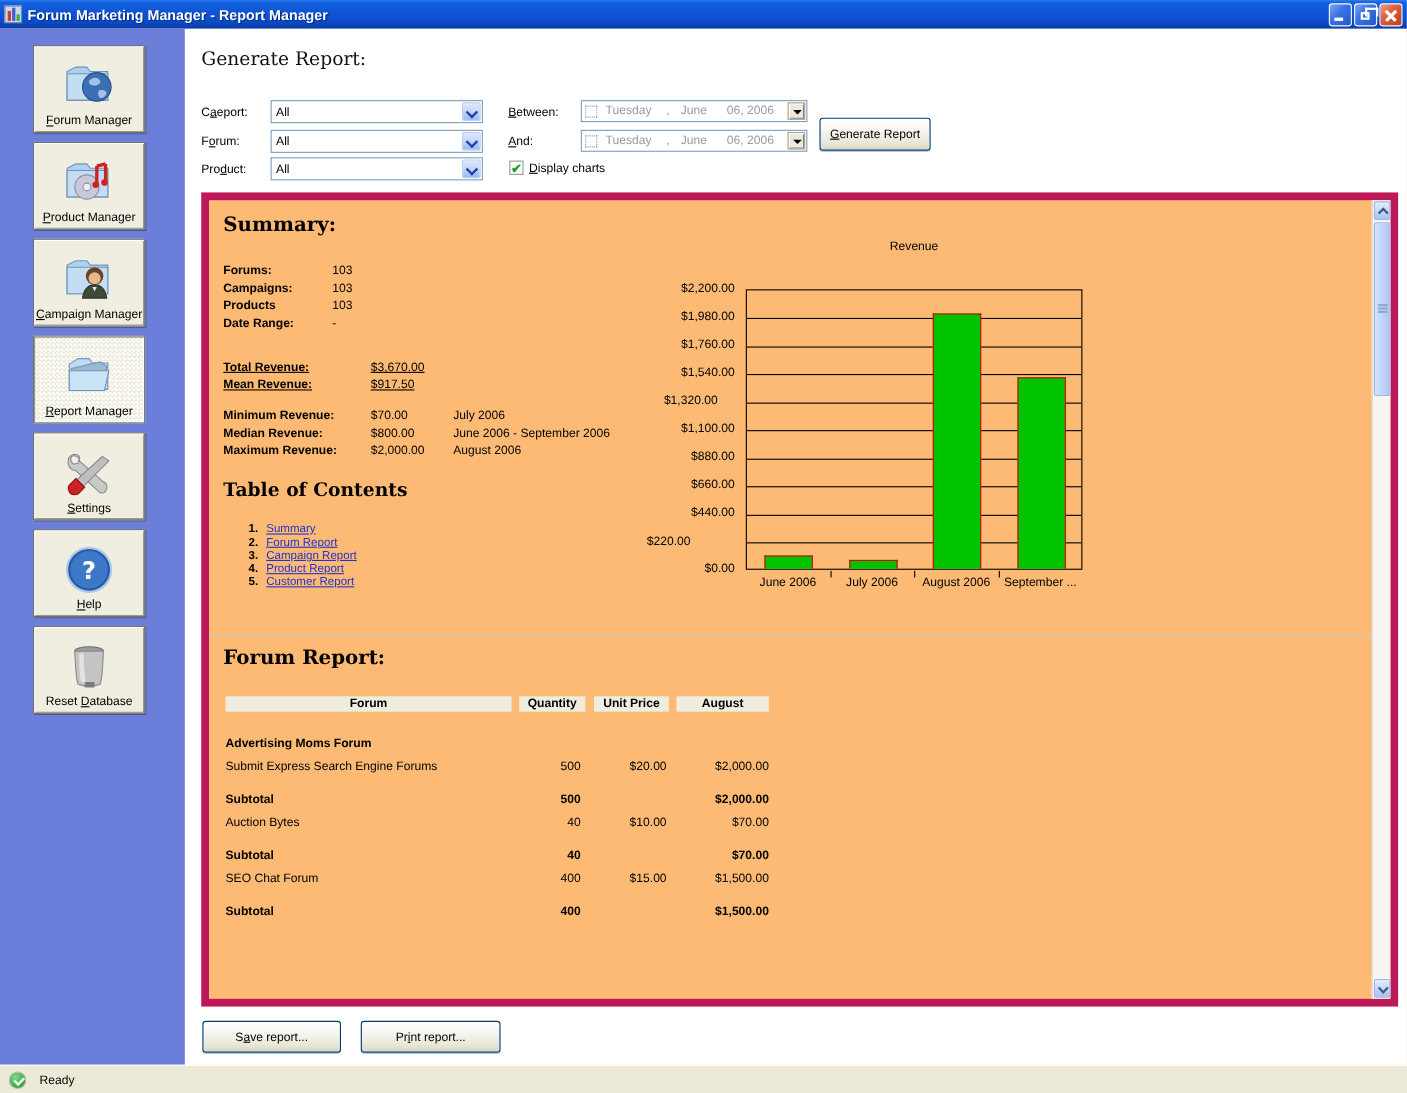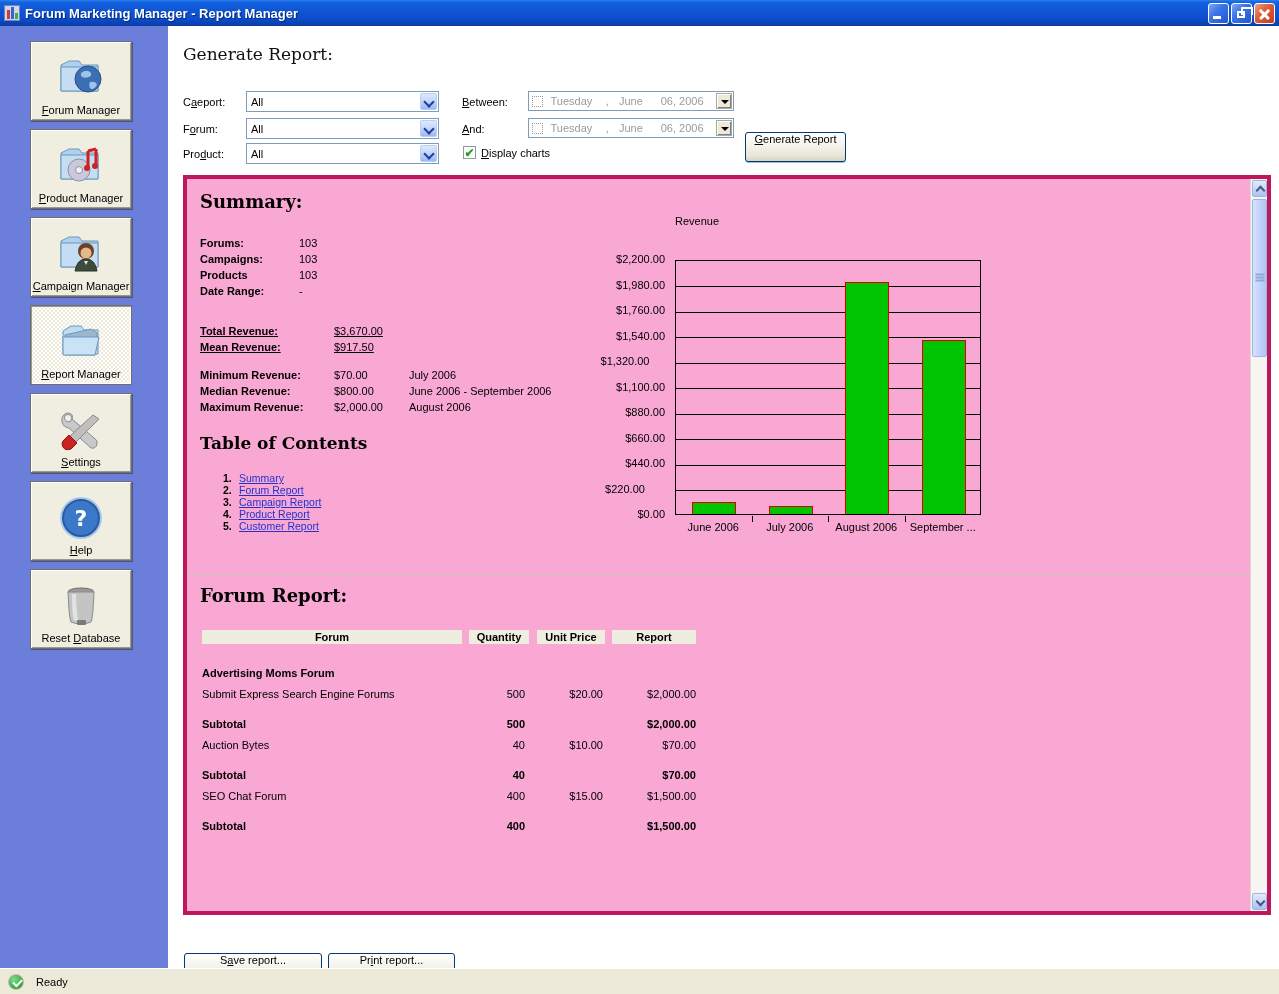--- a/index.html
+++ b/index.html
@@ -49,45 +49,45 @@
     border-right:2px solid #1F3F9E; border-bottom:2px solid #1F3F9E; transform:rotate(45deg); }
   .datecombo { position:absolute; width:206px; height:20px; border:1px solid #7F9DB9; background:#fff; display:flex; align-items:center; }
   .datecombo .cb { width:11px; height:11px; margin-left:3px; border:1px dotted #9a9a9a; background:#fff; }
   .datecombo .seg { color:#9a9a9a; }
   .datecombo .s1 { margin-left:8px; width:58px; } .datecombo .s2 { width:14px; }
   .datecombo .s3 { width:44px; } .datecombo .s4 { width:58px; }
   .datecombo .drop2 { width:17px; height:16px; margin-right:1px; margin-left:auto; background:#ECE9D8;
     border:1px solid #aca899; box-shadow:inset 1px 1px 0 #fff, inset -1px -1px 0 #808080; position:relative; }
   .datecombo .drop2::after { content:""; position:absolute; left:4px; top:6px; border-left:4px solid transparent; border-right:4px solid transparent; border-top:4px solid #000; }
   .xpbtn { position:absolute; border:1px solid #003C74; border-radius:3px; background:linear-gradient(180deg,#FFFFFF 0%,#F4F3EC 45%,#E8E6D8 80%,#D8D4BE 100%);
-    font-size:11px; color:#000; display:flex; align-items:flex-start; justify-content:center; cursor:default; box-shadow:0 1px 0 #9db9d9;margin-top:25px; }
+    font-size:11px; color:#000; display:flex; align-items:center; justify-content:center; cursor:default; box-shadow:0 1px 0 #9db9d9; }
   .checkbox { position:absolute; width:13px; height:13px; border:1px solid #919B9C; background:#fff; display:flex; align-items:center; justify-content:center; }
   .checkbox .mark { color:#21A121; font-size:12px; font-weight:bold; line-height:10px; }
 
   
-  .panel { position:absolute; left:183px; top:175px; width:1088px; height:740px; border:4px solid #be185d; background:#f9a8d4; }
+  .panel { position:absolute; left:183px; top:175px; width:1088px; height:740px; border:7px solid #be185d; background:#fdba74; }
   .content { position:absolute; left:0; top:0; right:17px; bottom:0; overflow:hidden; }
   .serif-h { font-family:"DejaVu Serif", serif; font-weight:bold; color:#000; }
   .sum-head { position:absolute; left:13px; top:12px; font-size:18px; }
   .kv-block { position:absolute; }
   .kv-row { height:16px; display:flex; }
   .kv-row .k { font-weight:bold; width:99px; }
   .kv-row.wide .k { width:134px; }
   .kv-row .v { }
   .kv-row .note { margin-left:0; }
   .toc-head { position:absolute; left:13px; top:254px; font-size:17px; }
   .toc-list { position:absolute; left:36px; top:293px; }
   .toc-item { height:12px; margin-bottom:0; display:flex; line-height:12px; }
   .toc-item .num { width:16px; font-weight:bold; font-size:10.5px; }
   .toc-item a { color:#2233CC; text-decoration:underline; font-size:10.5px; cursor:pointer; }
   .divider { position:absolute; left:0px; top:395px; width:100%; height:1px; background:#C9C7BA; }
   .fr-head { position:absolute; left:13px; top:406px; font-size:18px; }
 
   
-  .chart-title { position:absolute; left:488px; top:36px; width:306px; }
+  .chart-title { position:absolute; left:488px; top:36px; width:306px; text-align:center; }
   .plot { position:absolute; left:488px; top:81px; width:306px; height:255px; border:1px solid #000; }
   .gridline { position:absolute; left:0; width:100%; height:1px; background:#000; }
   .bar { position:absolute; bottom:0; width:44px; background:#00C400; border:1px solid #DE0000; border-bottom:none; }
   .ylab { position:absolute; right:815px; width:80px; text-align:right; font-size:11px; }
   .xlab { position:absolute; top:342px; text-align:center; font-size:11px; }
   .xtick { position:absolute; top:337px; width:1px; height:6px; background:#000; }
 
   
   .table { position:absolute; left:15px; top:451px; width:500px; }
   .trow { position:relative; height:15px; }
@@ -348,21 +348,21 @@
         <div class="gridline" style="top: 76px;"></div>
         <div class="gridline" style="top: 50.5px;"></div>
         <div class="gridline" style="top: 25px;"></div>
         <div class="bar" style="left: 16.25px; height: 11.5909px; background: rgb(0, 196, 0); border-color: rgb(222, 0, 0);"></div>
         <div class="bar" style="left: 92.75px; height: 8.11364px; background: rgb(0, 196, 0); border-color: rgb(222, 0, 0);"></div>
         <div class="bar" style="left: 169.25px; height: 231.818px; background: rgb(0, 196, 0); border-color: rgb(222, 0, 0);"></div>
         <div class="bar" style="left: 245.75px; height: 173.864px; background: rgb(0, 196, 0); border-color: rgb(222, 0, 0);"></div>
       </div>
     <div id="ylabels">
         <div class="ylab" style="position: absolute; left: 398px; width: 80px; top: 329px; text-align: right;">$0.00</div>
-        <div class="ylab" style="position: absolute; left: 398px; width: 80px; top: 303.5px; text-align: center;">$220.00</div>
+        <div class="ylab" style="position: absolute; left: 398px; width: 80px; top: 303.5px; text-align: left;">$220.00</div>
         <div class="ylab" style="position: absolute; left: 398px; width: 80px; top: 278px; text-align: right;">$440.00</div>
         <div class="ylab" style="position: absolute; left: 398px; width: 80px; top: 252.5px; text-align: right;">$660.00</div>
         <div class="ylab" style="position: absolute; left: 398px; width: 80px; top: 227px; text-align: right;">$880.00</div>
         <div class="ylab" style="position: absolute; left: 398px; width: 80px; top: 201.5px; text-align: right;">$1,100.00</div>
         <div class="ylab" style="position: absolute; left: 398px; width: 80px; top: 176px; text-align: center;">$1,320.00</div>
         <div class="ylab" style="position: absolute; left: 398px; width: 80px; top: 150.5px; text-align: right;">$1,540.00</div>
         <div class="ylab" style="position: absolute; left: 398px; width: 80px; top: 125px; text-align: right;">$1,760.00</div>
         <div class="ylab" style="position: absolute; left: 398px; width: 80px; top: 99.5px; text-align: right;">$1,980.00</div>
         <div class="ylab" style="position: absolute; left: 398px; width: 80px; top: 74px; text-align: right;">$2,200.00</div>
       </div>
@@ -401,21 +401,21 @@
     </div>
 
     <div class="divider"></div>
     <div class="serif-h fr-head">Forum Report:</div>
 
     <div class="table">
       <div class="trow thead">
         <span class="c-forum">Forum</span>
         <span class="c-qty">Quantity</span>
         <span class="c-price">Unit Price</span>
-        <span class="c-total">Report</span>
+        <span class="c-total">August</span>
       </div>
 
       <div class="trow mt22">
           <span class="c-forum gname">Advertising Moms Forum</span>
         </div>
       <div class="trow mt5">
         <span class="c-forum">Submit Express Search Engine Forums</span>
         <span class="c-qty">500</span>
         <span class="c-price">$20.00</span>
         <span class="c-total">$2,000.00</span>
@@ -452,21 +452,21 @@
     </div>
   </div>
 
   <div class="vscroll">
     <div class="sbtn up"></div>
     <div class="thumb"></div>
     <div class="sbtn down"></div>
   </div>
 </div>
 
-<div class="xpbtn" style="left:184px; top:928px; width:138px; height:29px;">
+<div class="xpbtn" style="left:184px; top:928px; width:126px; height:29px;">
   <span><span>S</span><span class="u">a</span><span>ve report...</span></span>
 </div>
 <div class="xpbtn" style="left:328px; top:928px; width:127px; height:29px;">
   <span><span>Pr</span><span class="u">i</span><span>nt report...</span></span>
 </div>
 
 <div class="statusbar">
   <span class="status-ic"></span>
   <span>Ready</span>
 </div>

